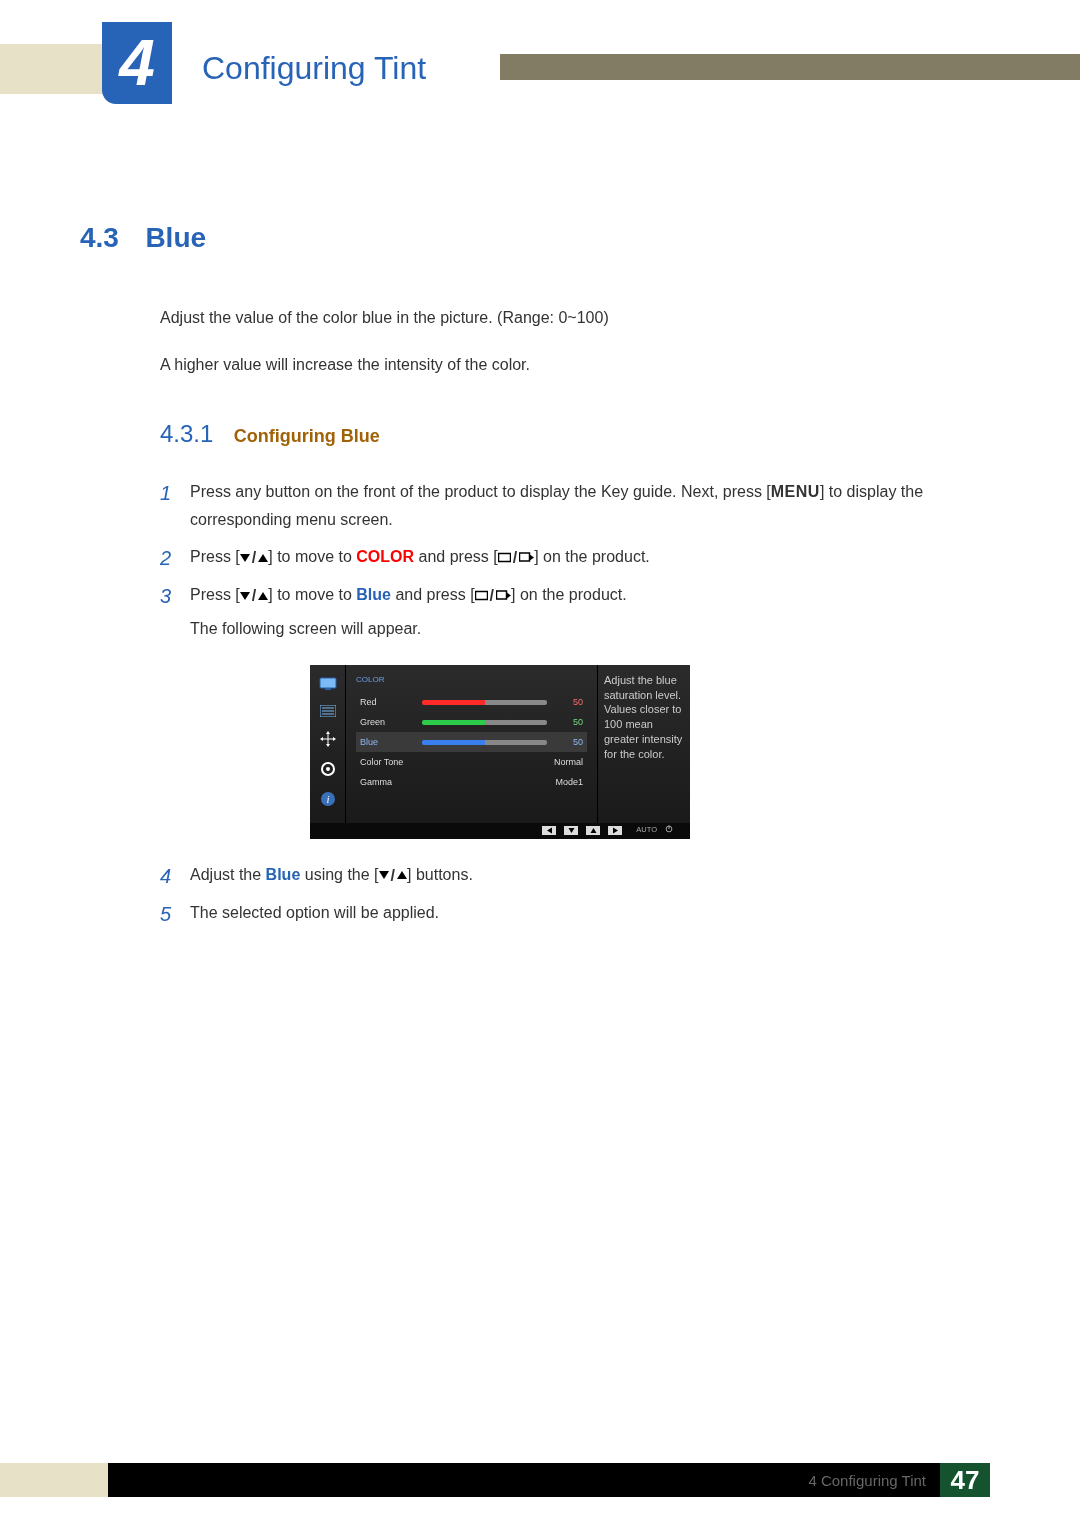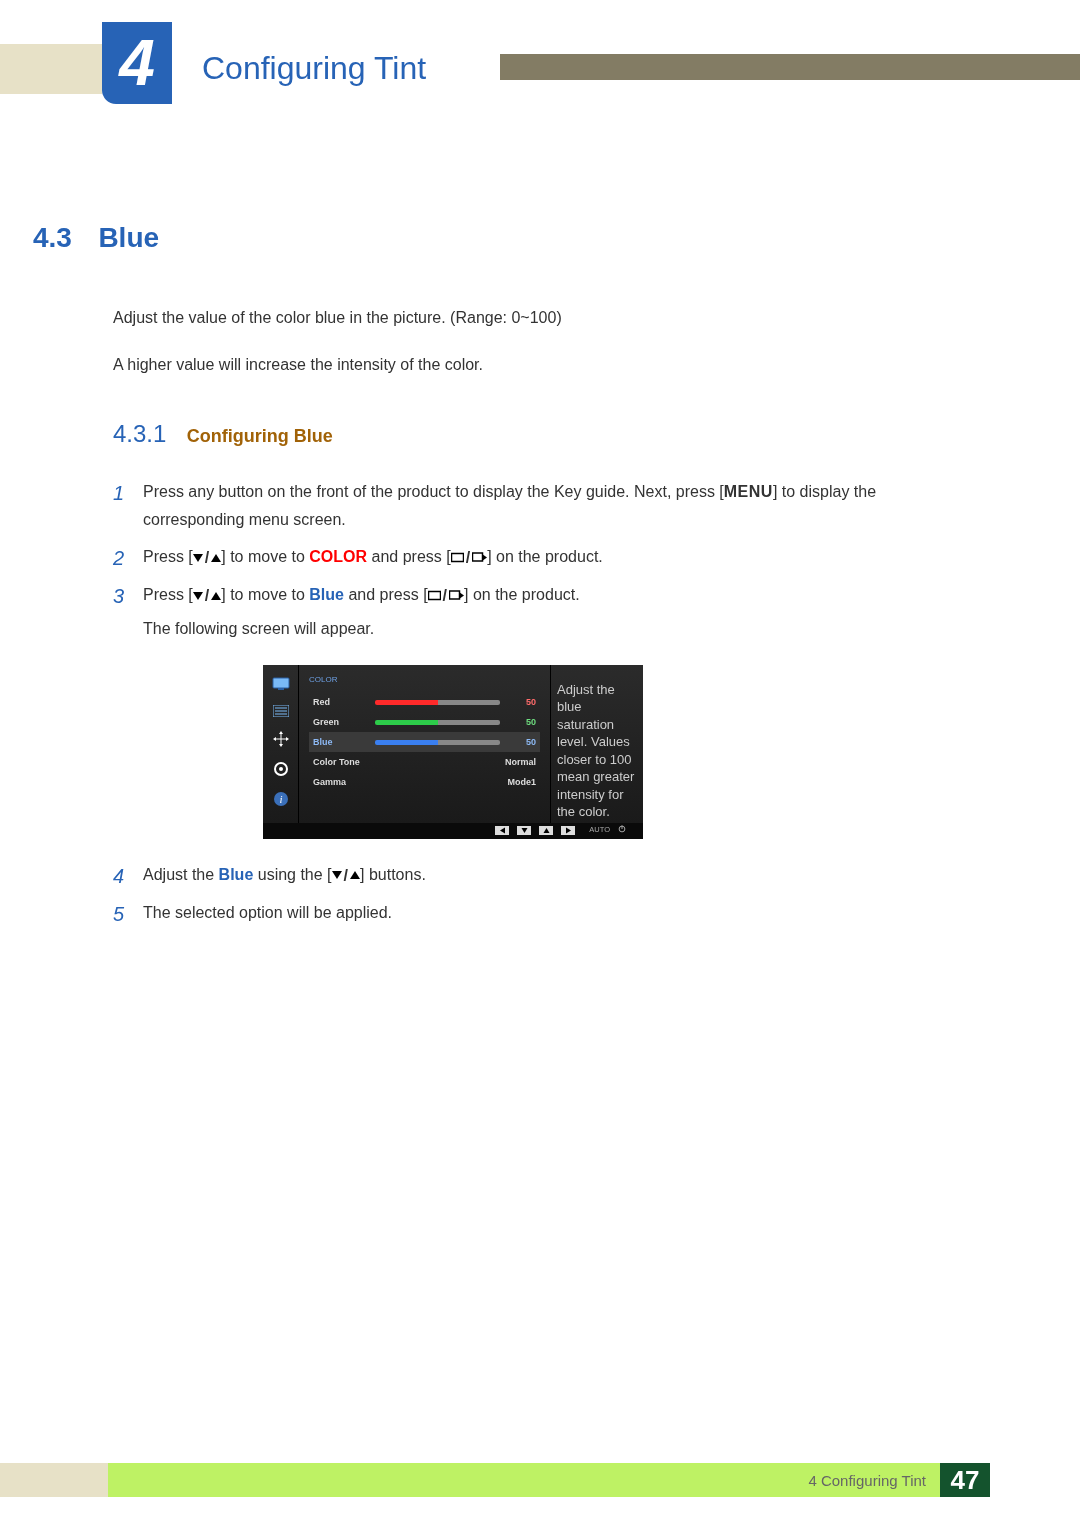--- a/index.html
+++ b/index.html
@@ -54,21 +54,21 @@
     position: absolute;
     right: 0;
     left: 500px;
     top: 32px;
     height: 26px;
     background: #837c64;
   }
 
   
   .content {
-    margin-left: 33px;
+    margin-left: 80px;
     margin-right: 100px;
   }
 
   .section-heading {
     margin-top: 110px;
     margin-bottom: 50px;
   }
   .section-heading .num {
     color: #2763b6;
     font-size: 28px;
@@ -178,21 +178,20 @@
     color: #6ea0e3;
     font-size: 8px;
     margin-bottom: 6px;
   }
   .osd-row {
     display: flex;
     align-items: center;
     height: 20px;
     font-size: 9px;
     padding: 0 4px;
-    font-weight: bold;
   }
   .osd-row.sel {
     background: #3a3a3a;
     color: #8db9f4;
   }
   .osd-row .lbl { width: 62px; }
   .osd-row .bar {
     flex: 1;
     height: 5px;
     position: relative;
@@ -212,22 +211,22 @@
     height: 100%;
     background: #888;
     right: 0;
     border-radius: 0 2px 2px 0;
   }
   .osd-row .val { width: 28px; text-align: right; }
   .osd-row .valtext { flex: 1; text-align: right; }
   .osd-help {
     width: 92px;
     background: linear-gradient(#2b2b2b, #1a1a1a);
-    padding: 16px 6px;
-    font-size: 13px;
+    padding: 8px 6px;
+    font-size: 11px;
     line-height: 1.35;
     color: #ccc;
   }
   .osd-footer {
     height: 16px;
     background: #0a0a0a;
     display: flex;
     justify-content: flex-end;
     align-items: center;
     gap: 8px;
@@ -256,21 +255,21 @@
     bottom: 30px;
     display: flex;
     height: 34px;
   }
   .pf-left {
     width: 108px;
     background: #e7e1c7;
   }
   .pf-mid {
     flex: 1;
-    background: #bef264;
+    background: #000000;
     display: flex;
     align-items: center;
     justify-content: flex-end;
     padding-right: 14px;
     color: #666;
     font-size: 15px;
   }
   .pf-page {
     width: 50px;
     background: #14532d;

